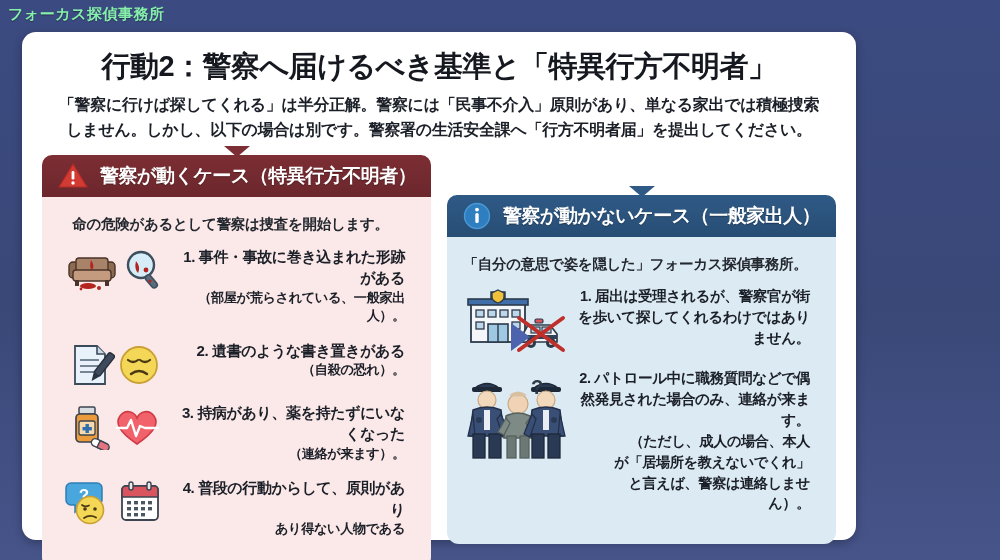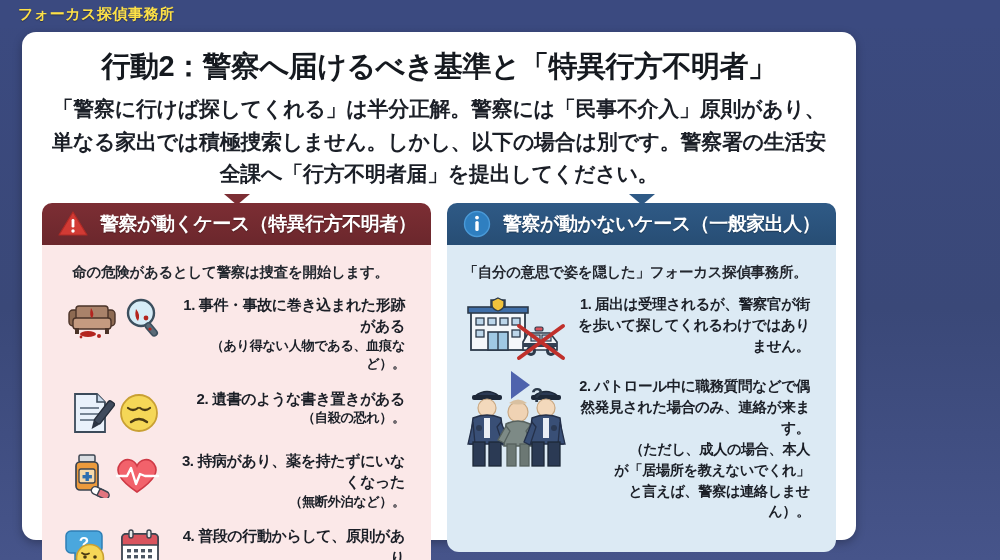--- a/index.html
+++ b/index.html
@@ -25,25 +25,25 @@
   .brandbar {
     position: absolute;
     left: 0; top: 0;
     width: 1000px;
     height: 28px;
     background: #3b4a80;
     display: flex;
     align-items: center;
   }
   .brandbar .brand-text {
-    color: #fde047;
+    color: #86efac;
     font-size: 15px;
     font-weight: bold;
     letter-spacing: 0.5px;
-    margin-left: 18px;
+    margin-left: 8px;
     text-shadow: 0 1px 1px rgba(0,0,0,.35);
     font-family: Liberation Serif, serif;
   }
 
   
   .card {
     position: absolute;
     left: 22px;
     top: 32px;
     width: 834px;
@@ -60,21 +60,21 @@
     font-size: 29px;
     font-weight: bold;
     color: #15191f;
     letter-spacing: -0.5px;
     margin: 8px 0 10px 0;
     line-height: 1.15;
   }
 
   .lede {
     text-align: center;
-    font-size: 21px;
+    font-size: 16px;
     font-weight: bold;
     color: #1b1f27;
     line-height: 1.55;
     margin: 4px 10px 12px 10px;
     letter-spacing: -0.3px;
   }
 
   
   .columns {
     position: relative;
@@ -119,20 +119,21 @@
     border-left: 11px solid transparent;
     border-right: 11px solid transparent;
     border-top: 0;
   }
 
   .panel.left .panel-head {
     background: linear-gradient(180deg, #7c2e34 0%, #6b272c 100%);
   }
   .panel.right .panel-head {
     background: linear-gradient(180deg, #2f5a86 0%, #274d74 100%);
+    margin-top: 40px;
   }
 
   .notch {
     position: absolute;
     top: -9px;
     left: 50%;
     transform: translateX(-50%);
     width: 26px;
     height: 11px;
   }
@@ -262,21 +263,21 @@
                   <path d="M14 13 q5 6 2 12 q-4 -4 -2 -12z" fill="#b3241f"></path>
                   <circle cx="24" cy="22" r="2.4" fill="#b3241f"></circle>
                   <rect x="26" y="26" width="6" height="15" rx="3" transform="rotate(-40 29 33)" fill="#5a6b78" stroke="#3c4f5e" stroke-width="1.6"></rect>
                   <circle cx="28" cy="33" r="1.6" fill="#b3241f"></circle>
                 </svg>
               </span>
             </div>
             <div class="item-text">
               <span>1.</span>
               <span>事件・事故に巻き込まれた形跡がある</span>
-              <span class="sub">（あり得ない人物である、血痕など）。</span>
+              <span class="sub">（部屋が荒らされている、一般家出人）。</span>
             </div>
           </div>
 
           <div class="item">
             <div class="item-icons">
               <span>
                 <svg width="48" height="46" viewBox="0 0 48 46">
                   <path d="M8 4 h22 l8 8 v30 h-30z" fill="#e9f1fb" stroke="#3b4a5a" stroke-width="1.8"></path>
                   <path d="M30 4 v8 h8" fill="#c9d9ea" stroke="#3b4a5a" stroke-width="1.6"></path>
                   <line x1="13" y1="18" x2="32" y2="18" stroke="#5a6b7c" stroke-width="1.6"></line>
@@ -322,21 +323,21 @@
               <span>
                 <svg width="50" height="44" viewBox="0 0 50 44">
                   <path d="M25 39 C7 27 3 18 8 11 C13 4 22 6 25 13 C28 6 37 4 42 11 C47 18 43 27 25 39z" fill="#f2626b" stroke="#cf3a46" stroke-width="1.6"></path>
                   <polyline points="5,23 15,23 19,15 24,31 28,21 33,23 46,23" fill="none" stroke="#ffffff" stroke-width="2.4" stroke-linejoin="round" stroke-linecap="round"></polyline>
                 </svg>
               </span>
             </div>
             <div class="item-text">
               <span>3.</span>
               <span>持病があり、薬を持たずにいなくなった</span>
-              <span class="sub">（無断外泊など）。</span>
+              <span class="sub">（連絡が来ます）。</span>
             </div>
           </div>
 
           <div class="item">
             <div class="item-icons">
               <span>
                 <svg width="50" height="46" viewBox="0 0 50 46">
                   <path d="M6 4 h26 a5 5 0 0 1 5 5 v12 a5 5 0 0 1 -5 5 h-14 l-8 7 v-7 h-4 a5 5 0 0 1 -5 -5 v-12 a5 5 0 0 1 5 -5z" fill="#4aa7dd" stroke="#2f7fb5" stroke-width="1.5"></path>
                   <text x="19" y="22" font-size="17" font-weight="bold" text-anchor="middle" fill="#ffffff" font-family="Liberation Sans, sans-serif">?</text>
                   <circle cx="25" cy="31" r="13.5" fill="#f5d757" stroke="#c9a033" stroke-width="1.6"></circle>

